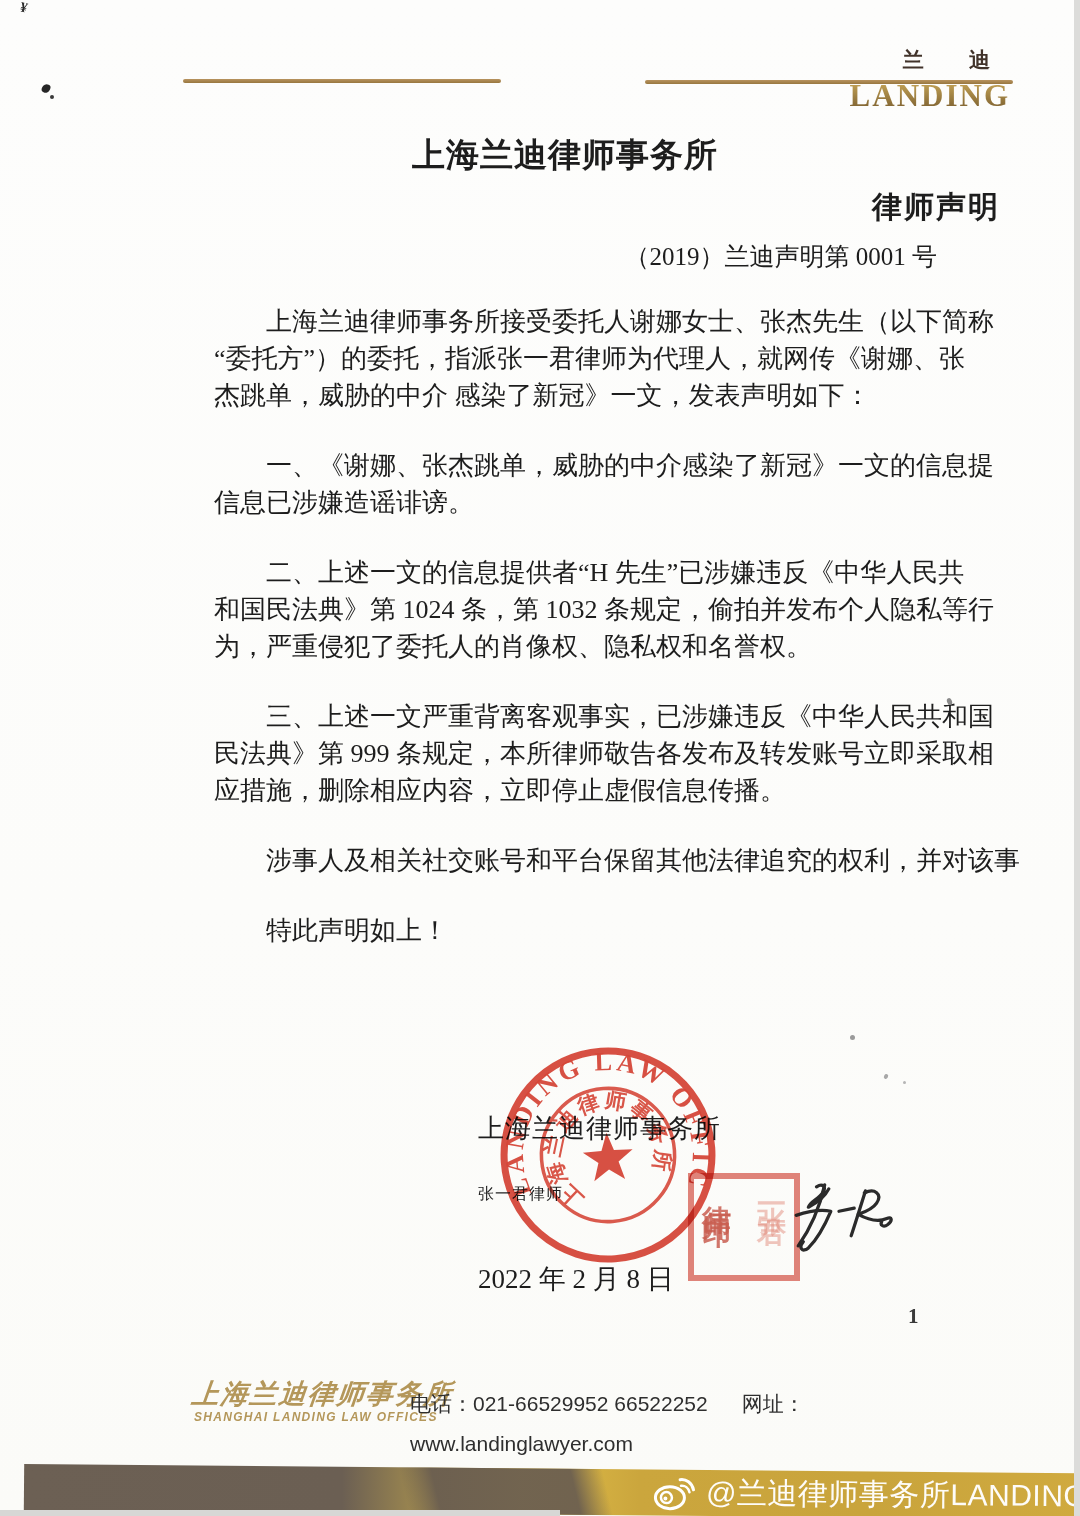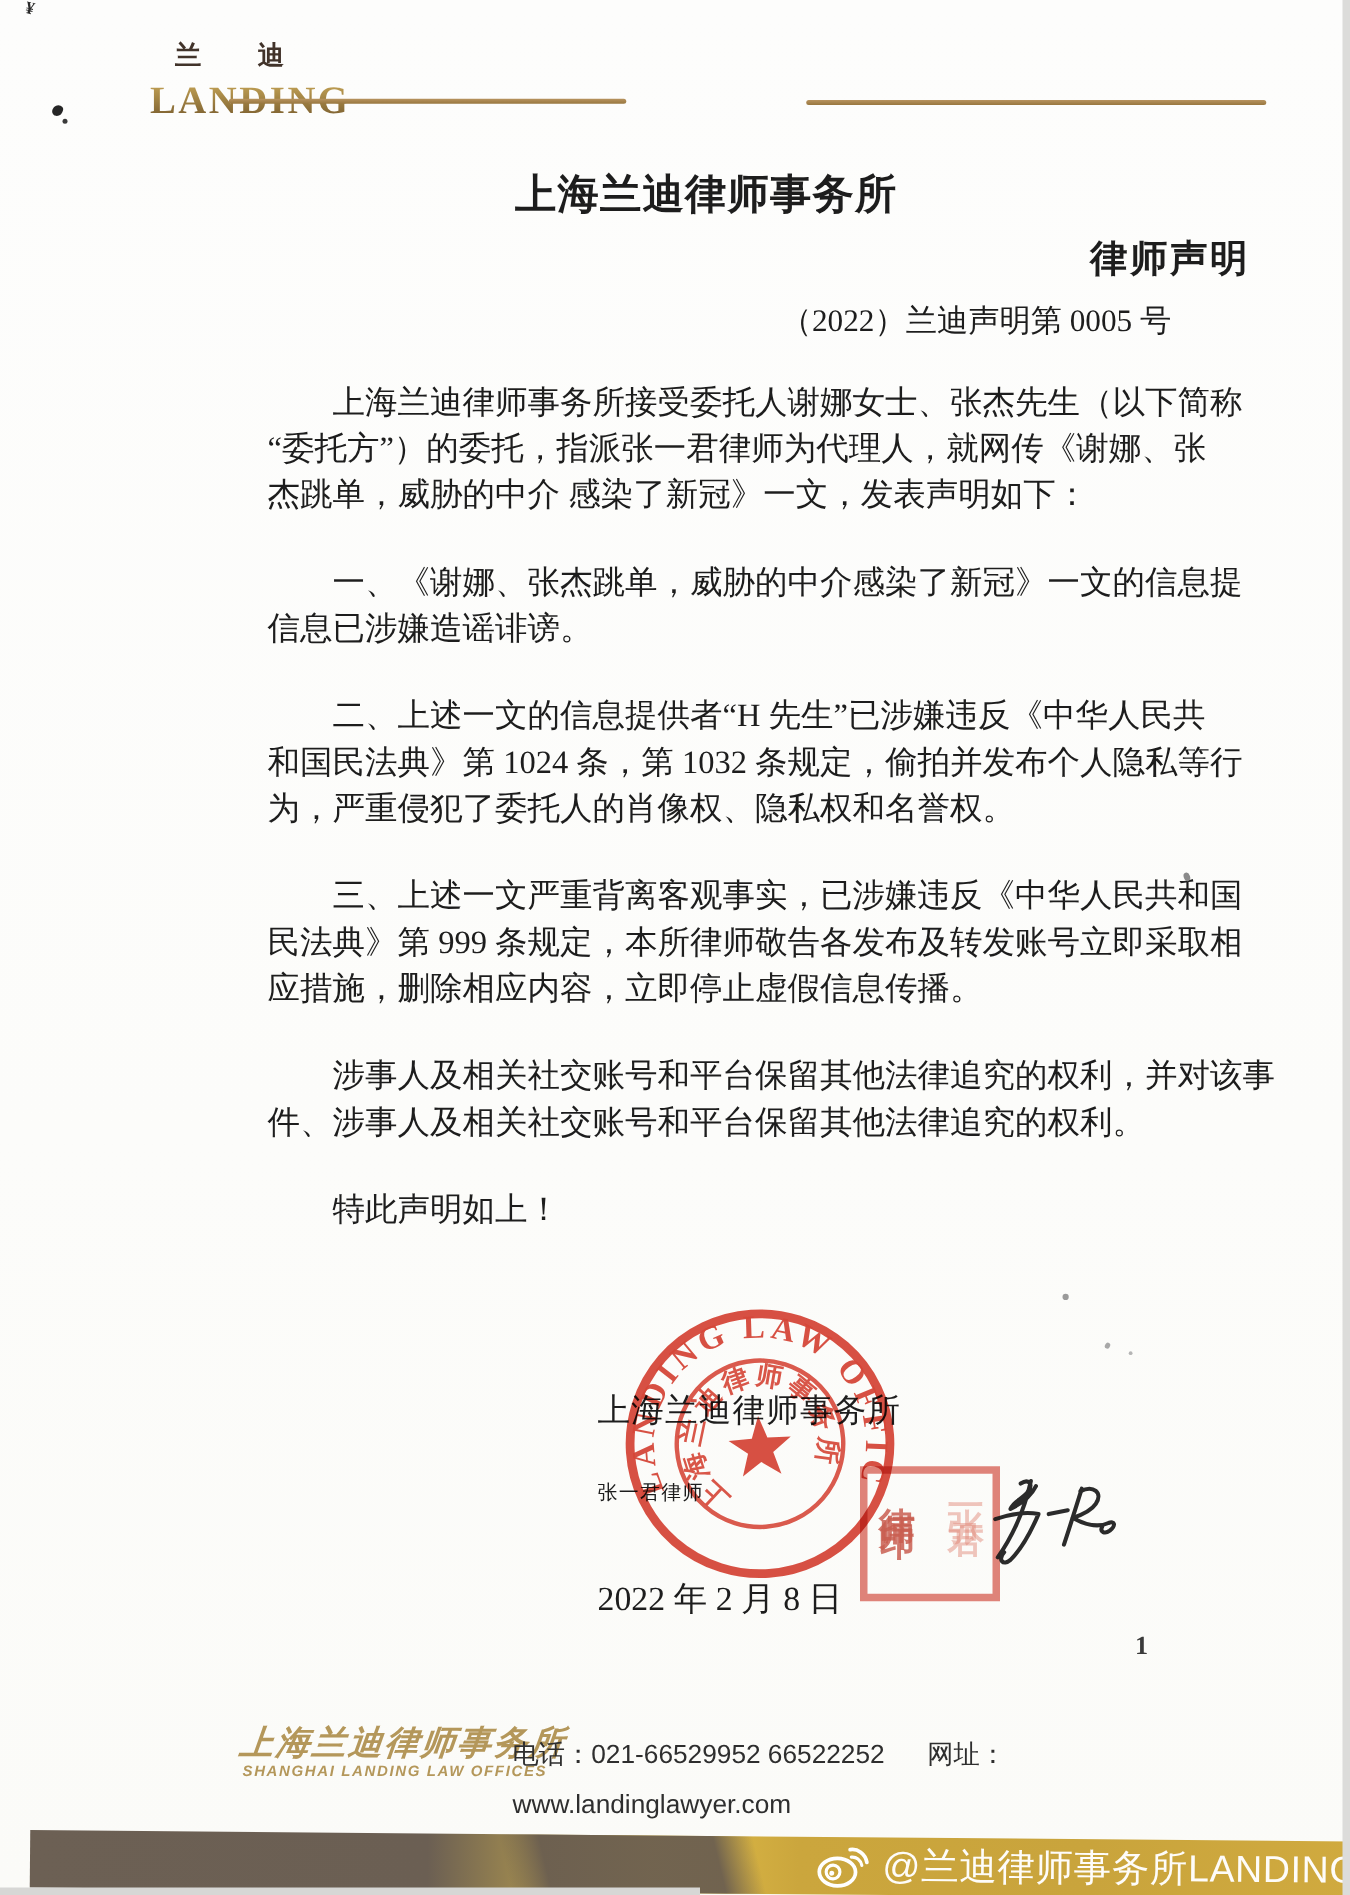--- a/index.html
+++ b/index.html
@@ -5,21 +5,21 @@
   * { margin:0; padding:0; box-sizing:border-box; }
   html,body { background:#e8e8e8; }
   .page {
     position:relative; width:1080px; height:1516px; margin:0 auto;
     background:linear-gradient(180deg,#fdfdfc 0%,#fcfcfa 60%,#fbfbf8 100%);
     overflow:hidden;
     font-family:"Liberation Serif","DejaVu Serif",serif;
     color:#1d1d1d;
   }
   
-  .brand-wrap { position:absolute; left:120px; top:30px; width:890px; text-align:left; }
+  .brand-wrap { position:absolute; left:120px; top:46px; width:890px; text-align:right; }
   .brand-cn { font-size:21px; letter-spacing:20px; padding-left:20px; color:#41332a; font-weight:700; }
   .brand-en {
     margin-top:4px; font-size:31px; font-weight:700; letter-spacing:2px;
     color:#8f7038;
     background:linear-gradient(180deg,#c6a557 10%,#7a5e2f 90%);
     -webkit-background-clip:text; background-clip:text; -webkit-text-fill-color:transparent;
     display:inline-block;
   }
   .rule { position:absolute; height:4px; background:linear-gradient(180deg,#b8935f,#98773f); border-radius:2px; }
   .rule-left  { left:183px; top:79px; width:318px; }
@@ -96,21 +96,21 @@
 
   <div class="brand-wrap">
     <div class="brand-cn">兰 迪</div>
     <div class="brand-en">LANDING</div>
   </div>
   <div class="rule rule-left"></div>
   <div class="rule rule-right"></div>
 
   <div class="doc-title">上海兰迪律师事务所</div>
   <div class="doc-subtitle">律师声明</div>
-  <div class="ref-no">（2022）兰迪声明第 0005 号</div>
+  <div class="ref-no">（2019）兰迪声明第 0001 号</div>
 
   <div class="body-text">
     <div class="para">
       <div class="line indent">上海兰迪律师事务所接受委托人谢娜女士、张杰先生（以下简称</div>
       <div class="line">“委托方”）的委托，指派张一君律师为代理人，就网传《谢娜、张</div>
       <div class="line">杰跳单，威胁的中介 感染了新冠》一文，发表声明如下：</div>
     </div>
     <div class="para">
       <div class="line indent">一、《谢娜、张杰跳单，威胁的中介感染了新冠》一文的信息提</div>
       <div class="line">信息已涉嫌造谣诽谤。</div>
@@ -120,21 +120,20 @@
       <div class="line">和国民法典》第 1024 条，第 1032 条规定，偷拍并发布个人隐私等行</div>
       <div class="line">为，严重侵犯了委托人的肖像权、隐私权和名誉权。</div>
     </div>
     <div class="para">
       <div class="line indent">三、上述一文严重背离客观事实，已涉嫌违反《中华人民共和国</div>
       <div class="line">民法典》第 999 条规定，本所律师敬告各发布及转发账号立即采取相</div>
       <div class="line">应措施，删除相应内容，立即停止虚假信息传播。</div>
     </div>
     <div class="para">
       <div class="line indent">涉事人及相关社交账号和平台保留其他法律追究的权利，并对该事</div>
-      <div class="line">件、涉事人及相关社交账号和平台保留其他法律追究的权利。</div>
     </div>
     <div class="para">
       <div class="line indent">特此声明如上！</div>
     </div>
   </div>
 
   <div class="sign-firm">上海兰迪律师事务所</div>
   <div class="sign-lawyer">张一君律师</div>
   <div class="sign-date">2022 年 2 月 8 日</div>
 

